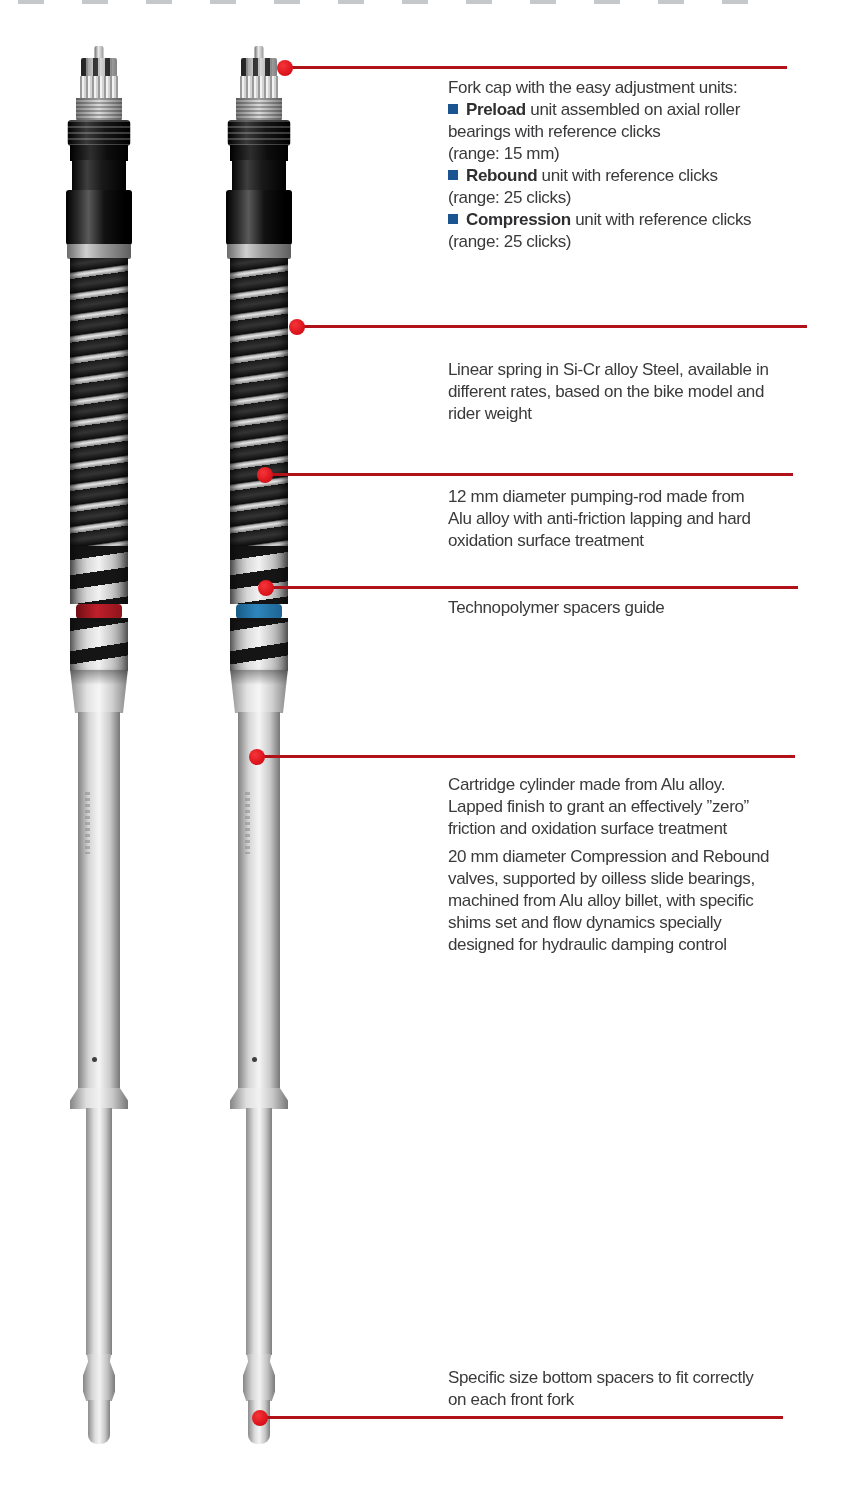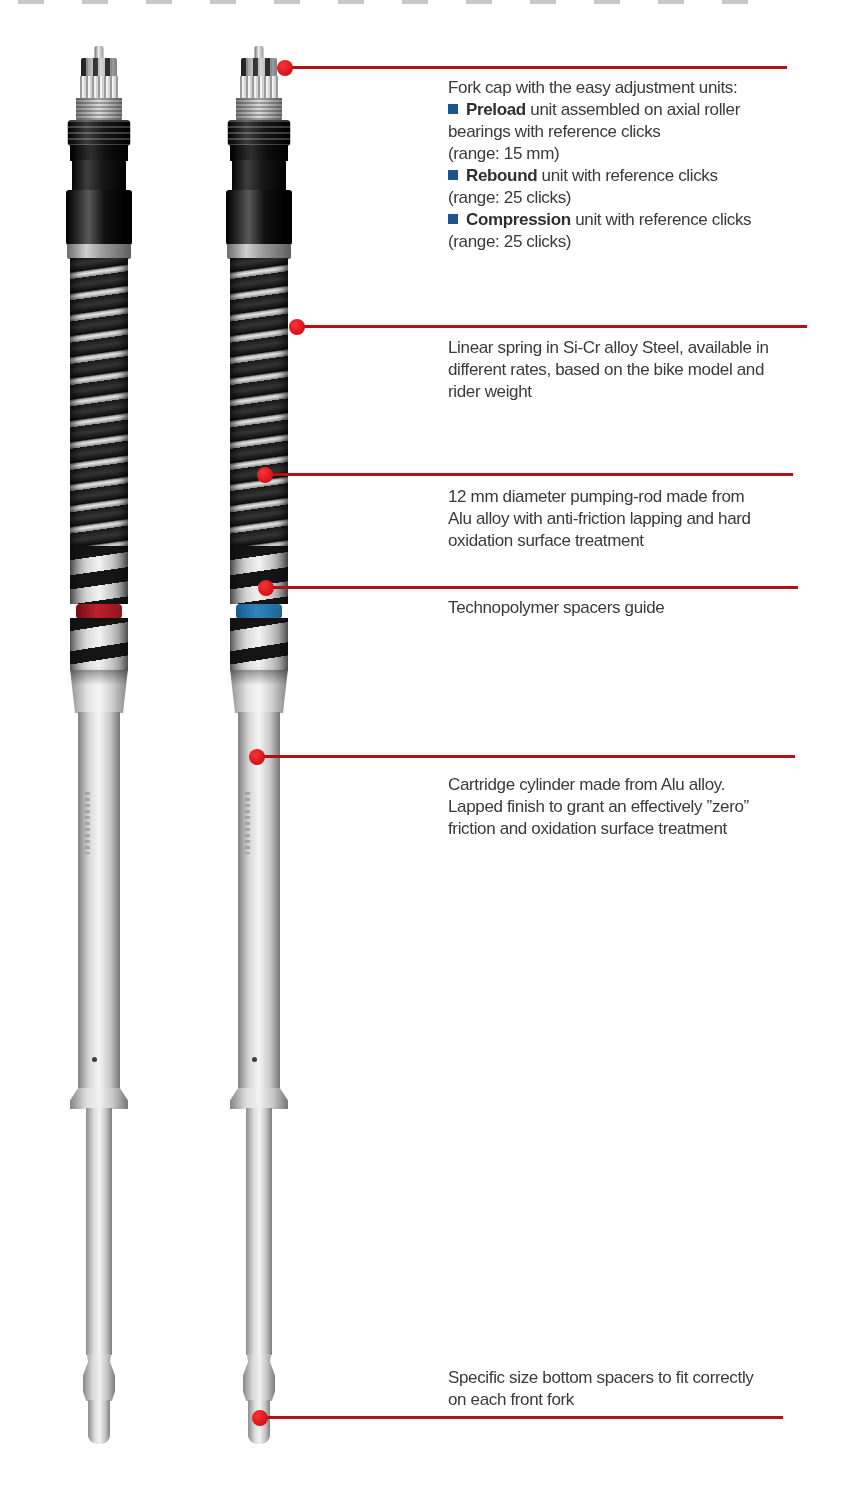--- a/index.html
+++ b/index.html
@@ -175,38 +175,43 @@
   <div>
     <span class="sq"></span><b>Rebound</b><span class="pre"> unit with reference clicks</span>
     <div class="range">(range: 25 clicks)</div>
   </div>
   <div>
     <span class="sq"></span><b>Compression</b><span class="pre"> unit with reference clicks</span>
     <div class="range">(range: 25 clicks)</div>
   </div>
 </div>
 
-<div class="tblock" style="top:337px">
+<div class="tblock" style="top:359px">
   <p class="para">Linear spring in Si-Cr alloy Steel, available in
 different rates, based on the bike model and
 rider weight</p>
 </div>
 
 <div class="tblock" style="top:486px">
   <p class="para">12 mm diameter pumping-rod made from
 Alu alloy with anti-friction lapping and hard
 oxidation surface treatment</p>
 </div>
 
 <div class="tblock" style="top:597px">
   <p class="para">Technopolymer spacers guide</p>
 </div>
 
 <div class="tblock" style="top:774px">
   <p class="para">Cartridge cylinder made from Alu alloy.
 Lapped finish to grant an effectively ”zero”
 friction and oxidation surface treatment</p>
+  <p class="para" style="margin-top:6px">20 mm diameter Compression and Rebound
+valves, supported by oilless slide bearings,
+machined from Alu alloy billet, with specific
+shims set and flow dynamics specially
+designed for  hydraulic damping control</p>
 </div>
 
 <div class="tblock" style="top:1367px">
   <p class="para">Specific size bottom spacers to fit correctly
 on each front fork</p>
 </div>
 
 </body></html>

